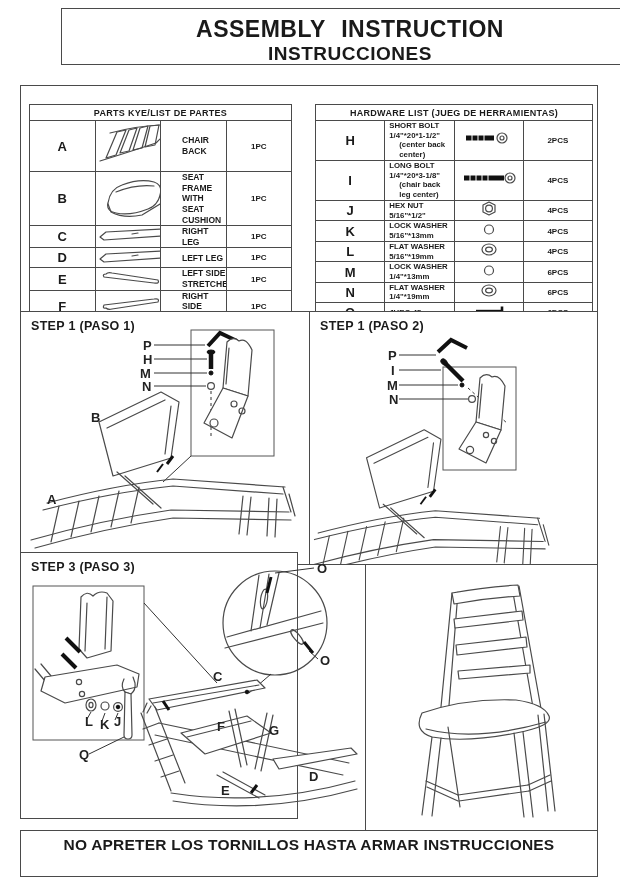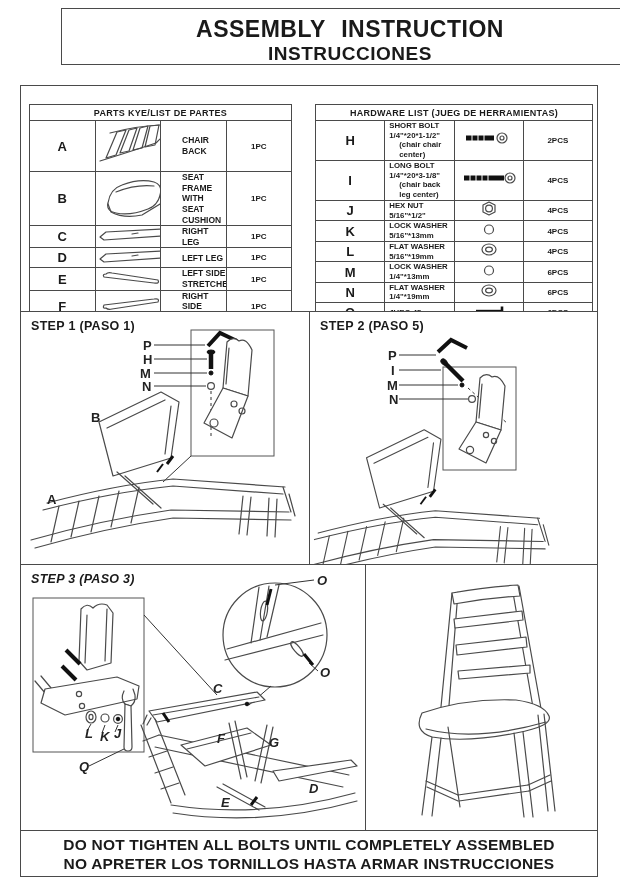--- a/index.html
+++ b/index.html
@@ -33,21 +33,21 @@
   #hardware-table .col-icon { width:58px; }
   #hardware-table .col-qty { width:38px; }
   .sub-desc { display:block; padding-left:10px; font-weight:bold; }
   .row-sm { height:19px; }
   .hw-row { height:17px; }
   .hw-row-2l { height:26px; }
 
   
   #step1-box { left:20px;  top:311px; width:290px; height:254px; }
   #step2-box { left:309px; top:311px; width:289px; height:254px; }
-  #step3-box { left:20px;  top:564px; width:346px; height:267px;font-style:italic; }
+  #step3-box { left:20px;  top:552px; width:278px; height:267px; }
   #chair-box { left:365px; top:564px; width:233px; height:267px; }
   .step-title { position:absolute; left:10px; top:7px; font-size:12.5px; font-weight:bold; letter-spacing:0.3px; }
   .panel-svg { position:absolute; left:0; top:0; }
 
   
   #warning-box { left:20px; top:830px; width:578px; height:47px; text-align:center; padding-top:4px; }
   .warn-line { font-size:15.5px; font-weight:bold; line-height:19px; letter-spacing:0.2px; }
 
   svg text { font-family:"Liberation Sans", sans-serif; font-weight:bold; fill:#222; }
   .callout { font-size:13px; }
@@ -195,21 +195,21 @@
     </tbody>
       </table>
 
     <table id="hardware-table">
       <tbody>
           <tr>
             <th class="tbl-header" colspan="4">HARDWARE LIST (JUEG DE HERRAMIENTAS)</th>
           </tr>
       <tr class="hw-row-2l">
         <td class="col-letter">H</td>
-        <td class="col-desc"><span>SHORT BOLT 1/4"*20*1-1/2"</span><span class="sub-desc">(chair chair center)</span></td>
+        <td class="col-desc"><span>SHORT BOLT 1/4"*20*1-1/2"</span><span class="sub-desc">(center back center)</span></td>
         <td class="col-icon">
           <svg width="54" height="16" viewBox="0 0 54 16">
                 <line x1="4" y1="8" x2="32" y2="8" class="blk" stroke-width="5"></line>
                 <g stroke="#fff" stroke-width="1">
                   <line x1="10" y1="5" x2="10" y2="11"></line>
                   <line x1="16" y1="5" x2="16" y2="11"></line>
                   <line x1="22" y1="5" x2="22" y2="11"></line>
                 </g>
                 <circle cx="40" cy="8" r="5" class="artn" stroke-width="1.4"></circle>
                 <circle cx="40" cy="8" r="2" class="artn"></circle>
@@ -357,21 +357,21 @@
       </g>
       <line class="ln" x1="170" y1="144" x2="142" y2="170"></line>
 
       <use href="#flat-chair" x="0" y="-8"></use>
       <text class="callout" x="26" y="192">A</text>
       <text class="callout" x="70" y="110">B</text>
     </svg>
   </div>
 
   <div class="box" id="step2-box">
-    <div class="step-title">STEP 2 (PASO 5)</div>
+    <div class="step-title">STEP 1 (PASO 2)</div>
     <svg class="panel-svg" width="287" height="252" viewBox="0 0 287 252">
       <rect x="133" y="55" width="73" height="103" fill="none" stroke="#555" stroke-width="1"></rect>
 
       <text class="callout" x="78" y="48">P</text>
       <line class="ln" x1="89" y1="43" x2="126" y2="43"></line>
       <text class="callout" x="81" y="63">I</text>
       <line class="ln" x1="89" y1="58" x2="131" y2="58"></line>
       <text class="callout" x="77" y="78">M</text>
       <line class="ln" x1="89" y1="73" x2="148" y2="73"></line>
       <text class="callout" x="79" y="92">N</text>
@@ -495,17 +495,16 @@
         <path d="M82,162 L94,242 M172,150 L182,246 M178,149 L189,246"></path>
 
         <path d="M60,216 L92,230 M61,222 L92,236"></path>
         <path d="M92,230 L162,220 M93,236 L163,226"></path>
         <path d="M162,220 L184,210 M163,226 L185,216"></path>
       </g>
     </svg>
   </div>
 
   <div class="box" id="warning-box">
-    <div class="warn-line">DO NOT TIGHTEN ALL BOLTS UNTIL COMPLETELY ASSEMBLED</div>
     <div class="warn-line">NO APRETER LOS TORNILLOS HASTA ARMAR INSTRUCCIONES</div>
   </div>
 
 </div>
 
 </body></html>

